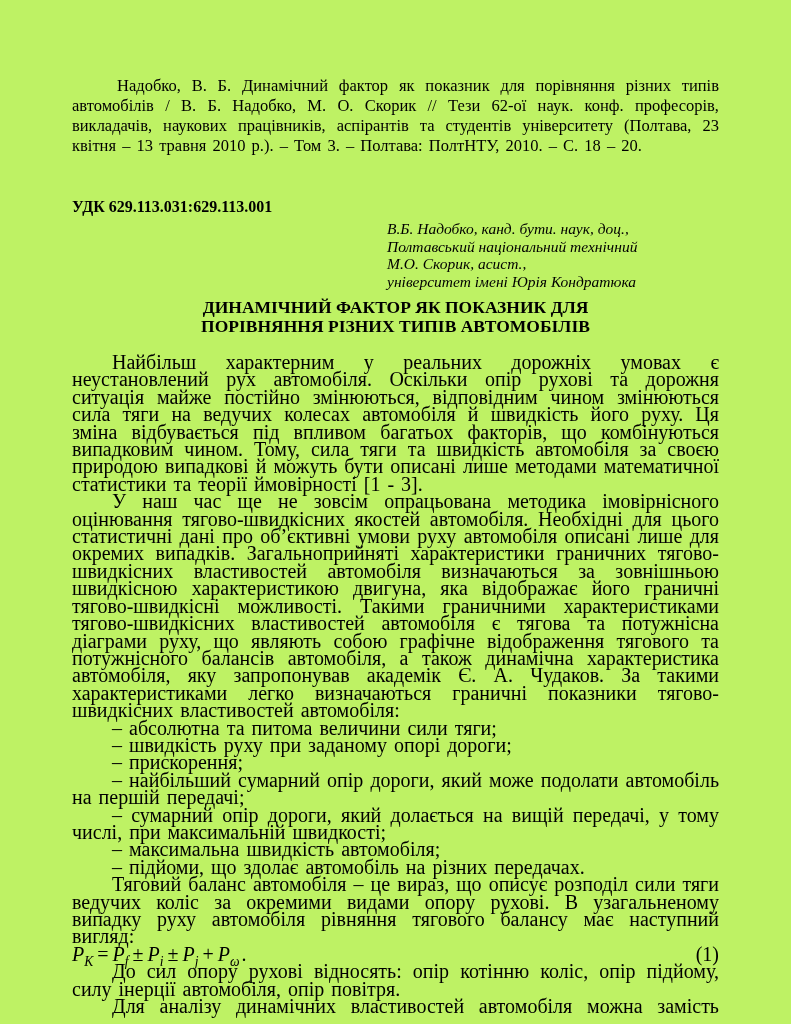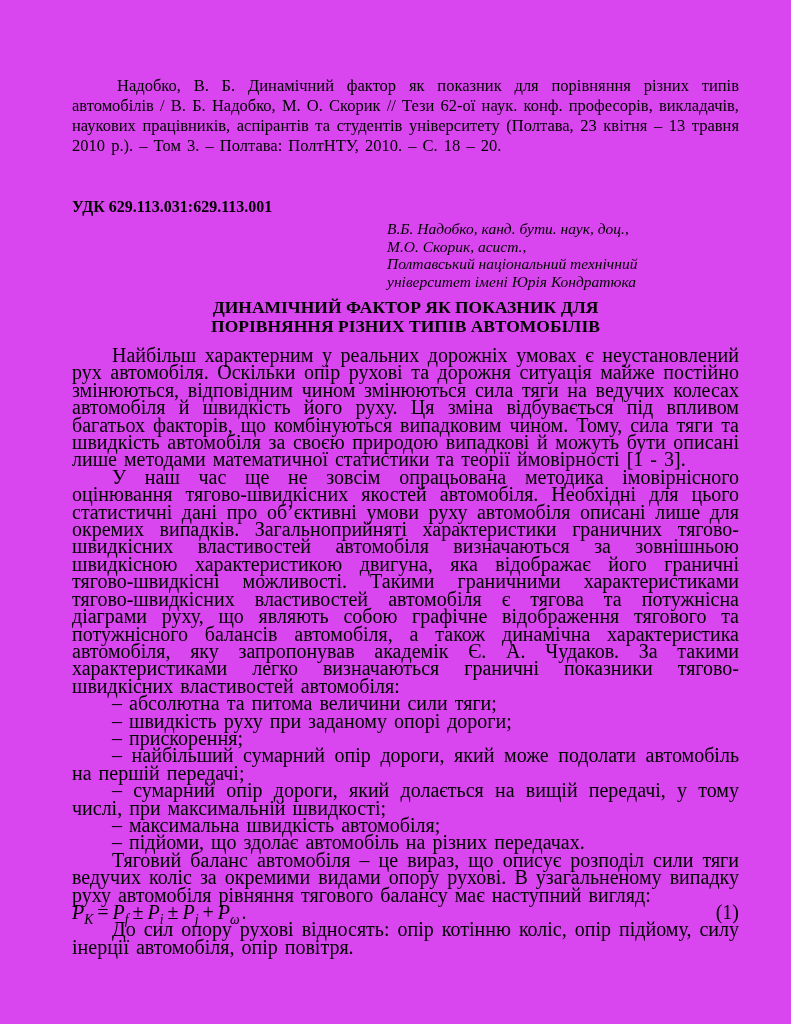--- a/index.html
+++ b/index.html
@@ -1,24 +1,24 @@
 <!DOCTYPE html>
 <html lang="uk"><head>
 <meta charset="utf-8">
 <style>
   html, body { margin: 0; padding: 0; background: #ffffff; }
   .page {
     position: relative;
     width: 791px;
     height: 1024px;
-    background: #d946ef;
+    background: #bef264;
     color: #000000;
     font-family: "Liberation Serif", serif;
     box-sizing: border-box;
-    padding: 76px 52px 0 72px;
+    padding: 76px 72px 0 72px;
     overflow: hidden;
   }
   
   .citation {
     margin: 0;
     font-size: 16.5px;
     line-height: 20px;
     text-align: justify;
     text-indent: 45px;
     word-spacing: 2px;
@@ -33,21 +33,21 @@
   
   .authors {
     margin: 4px 0 0 315px;
     font-style: italic;
     font-size: 15.5px;
     line-height: 17.5px;
   }
   .authors p { margin: 0; }
   
   .title {
-    margin: 8px 0 11px 0;
+    margin: 8px 0 18px 0;
     font-size: 17.5px;
     font-weight: bold;
     text-align: center;
     line-height: 19px;
   }
   .title span { display: block; }
   
   .body-text p {
     margin: 0;
     font-size: 20px;
@@ -81,22 +81,22 @@
 <body>
 
 <div class="page">
 
   <p class="citation">Надобко, В. Б. Динамічний фактор як показник для порівняння різних типів автомобілів / В. Б. Надобко, М. О. Скорик // Тези 62-ої наук. конф. професорів, викладачів, наукових працівників, аспірантів та студентів університету (Полтава, 23 квітня – 13 травня 2010 р.). – Том 3. – Полтава: ПолтНТУ, 2010. – С. 18 – 20.</p>
 
   <p class="udc">УДК 629.113.031:629.113.001</p>
 
   <div class="authors">
     <p>В.Б. Надобко, канд. бути. наук, доц.,</p>
+    <p>Полтавський національний технічний</p>
     <p>М.О. Скорик, асист.,</p>
-    <p>Полтавський національний технічний</p>
     <p>університет імені Юрія Кондратюка</p>
   </div>
 
   <h1 class="title">
     <span>ДИНАМІЧНИЙ ФАКТОР ЯК ПОКАЗНИК ДЛЯ</span>
     <span>ПОРІВНЯННЯ РІЗНИХ ТИПІВ АВТОМОБІЛІВ</span>
   </h1>
 
   <div class="body-text">
 
@@ -115,16 +115,17 @@
     <p>Тяговий баланс автомобіля – це вираз, що описує розподіл сили тяги ведучих коліс за окремими видами опору рухові. В узагальненому випадку руху автомобіля рівняння тягового балансу має наступний вигляд:</p>
 
     <p class="formula-line">
       <span><span class="fvar">P</span><sub>К</sub><span class="fop">=</span><span class="fvar">P</span><sub>f</sub><span class="fop">±</span><span class="fvar">P</span><sub>i</sub><span class="fop">±</span><span class="fvar">P</span><sub>j</sub><span class="fop">+</span><span class="fvar">P</span><sub>ω</sub><span class="fper">.</span></span>
       <span class="eq-number">(1)</span>
     </p>
 
     <p>До сил опору рухові відносять: опір котінню коліс, опір підйому, силу інерції автомобіля, опір повітря.</p>
 
 
+    <p class="flush-last">Для аналізу динамічних властивостей автомобіля можна замість</p>
 
   </div>
 
 </div>
 
 </body></html>

